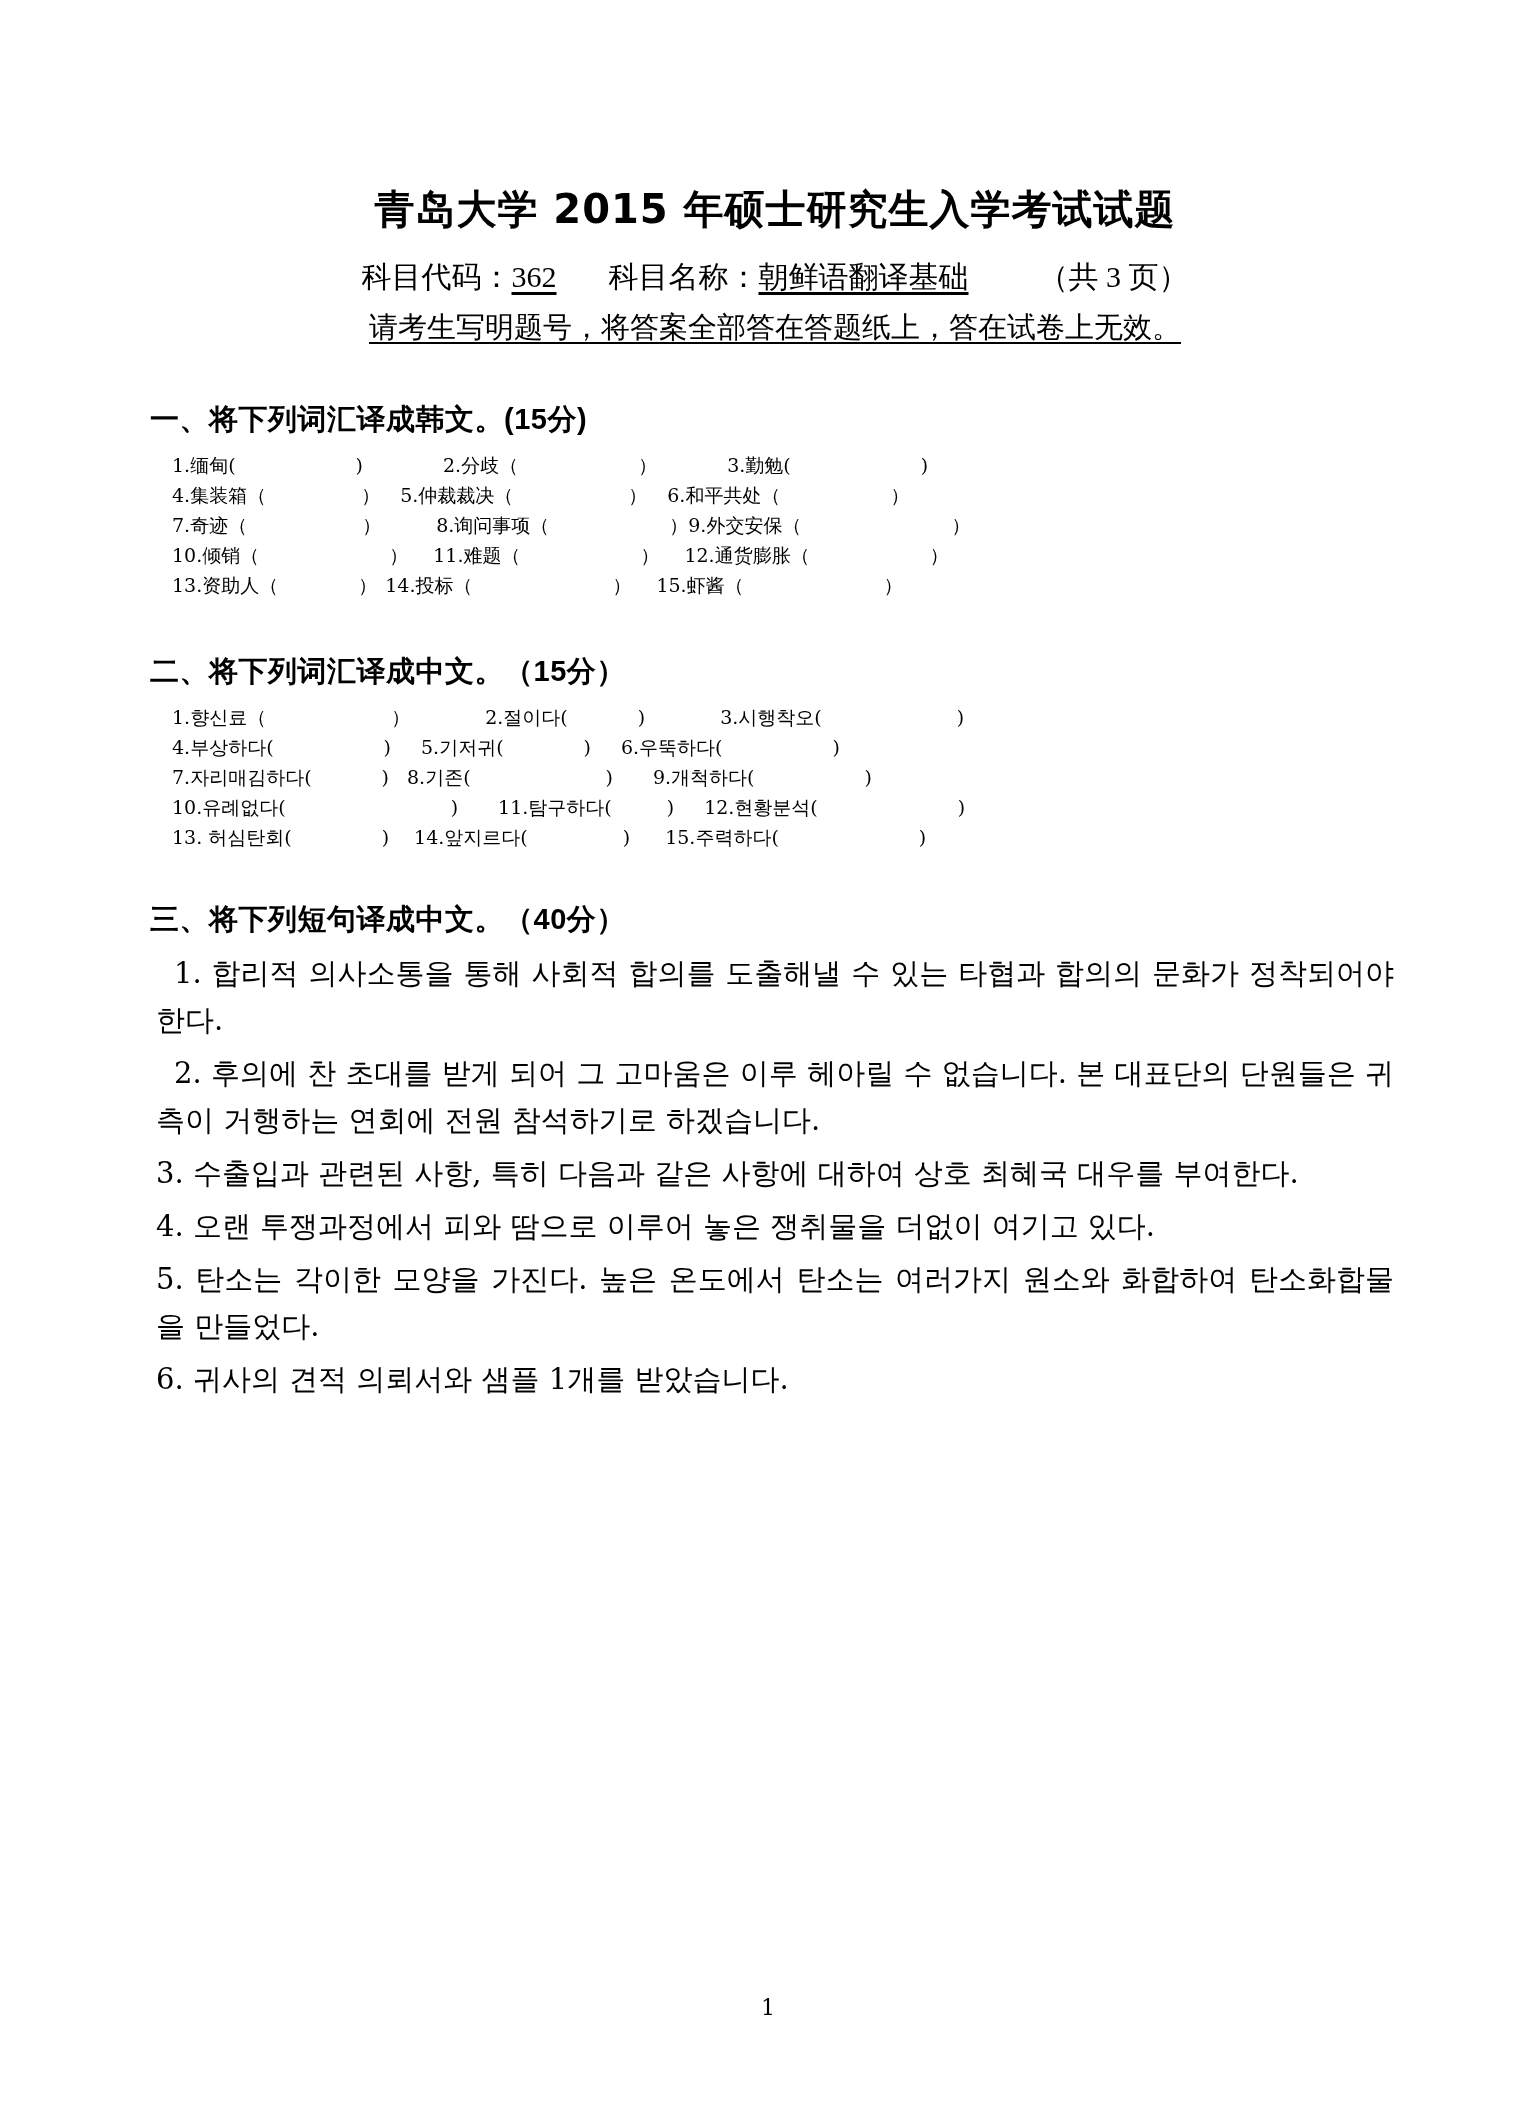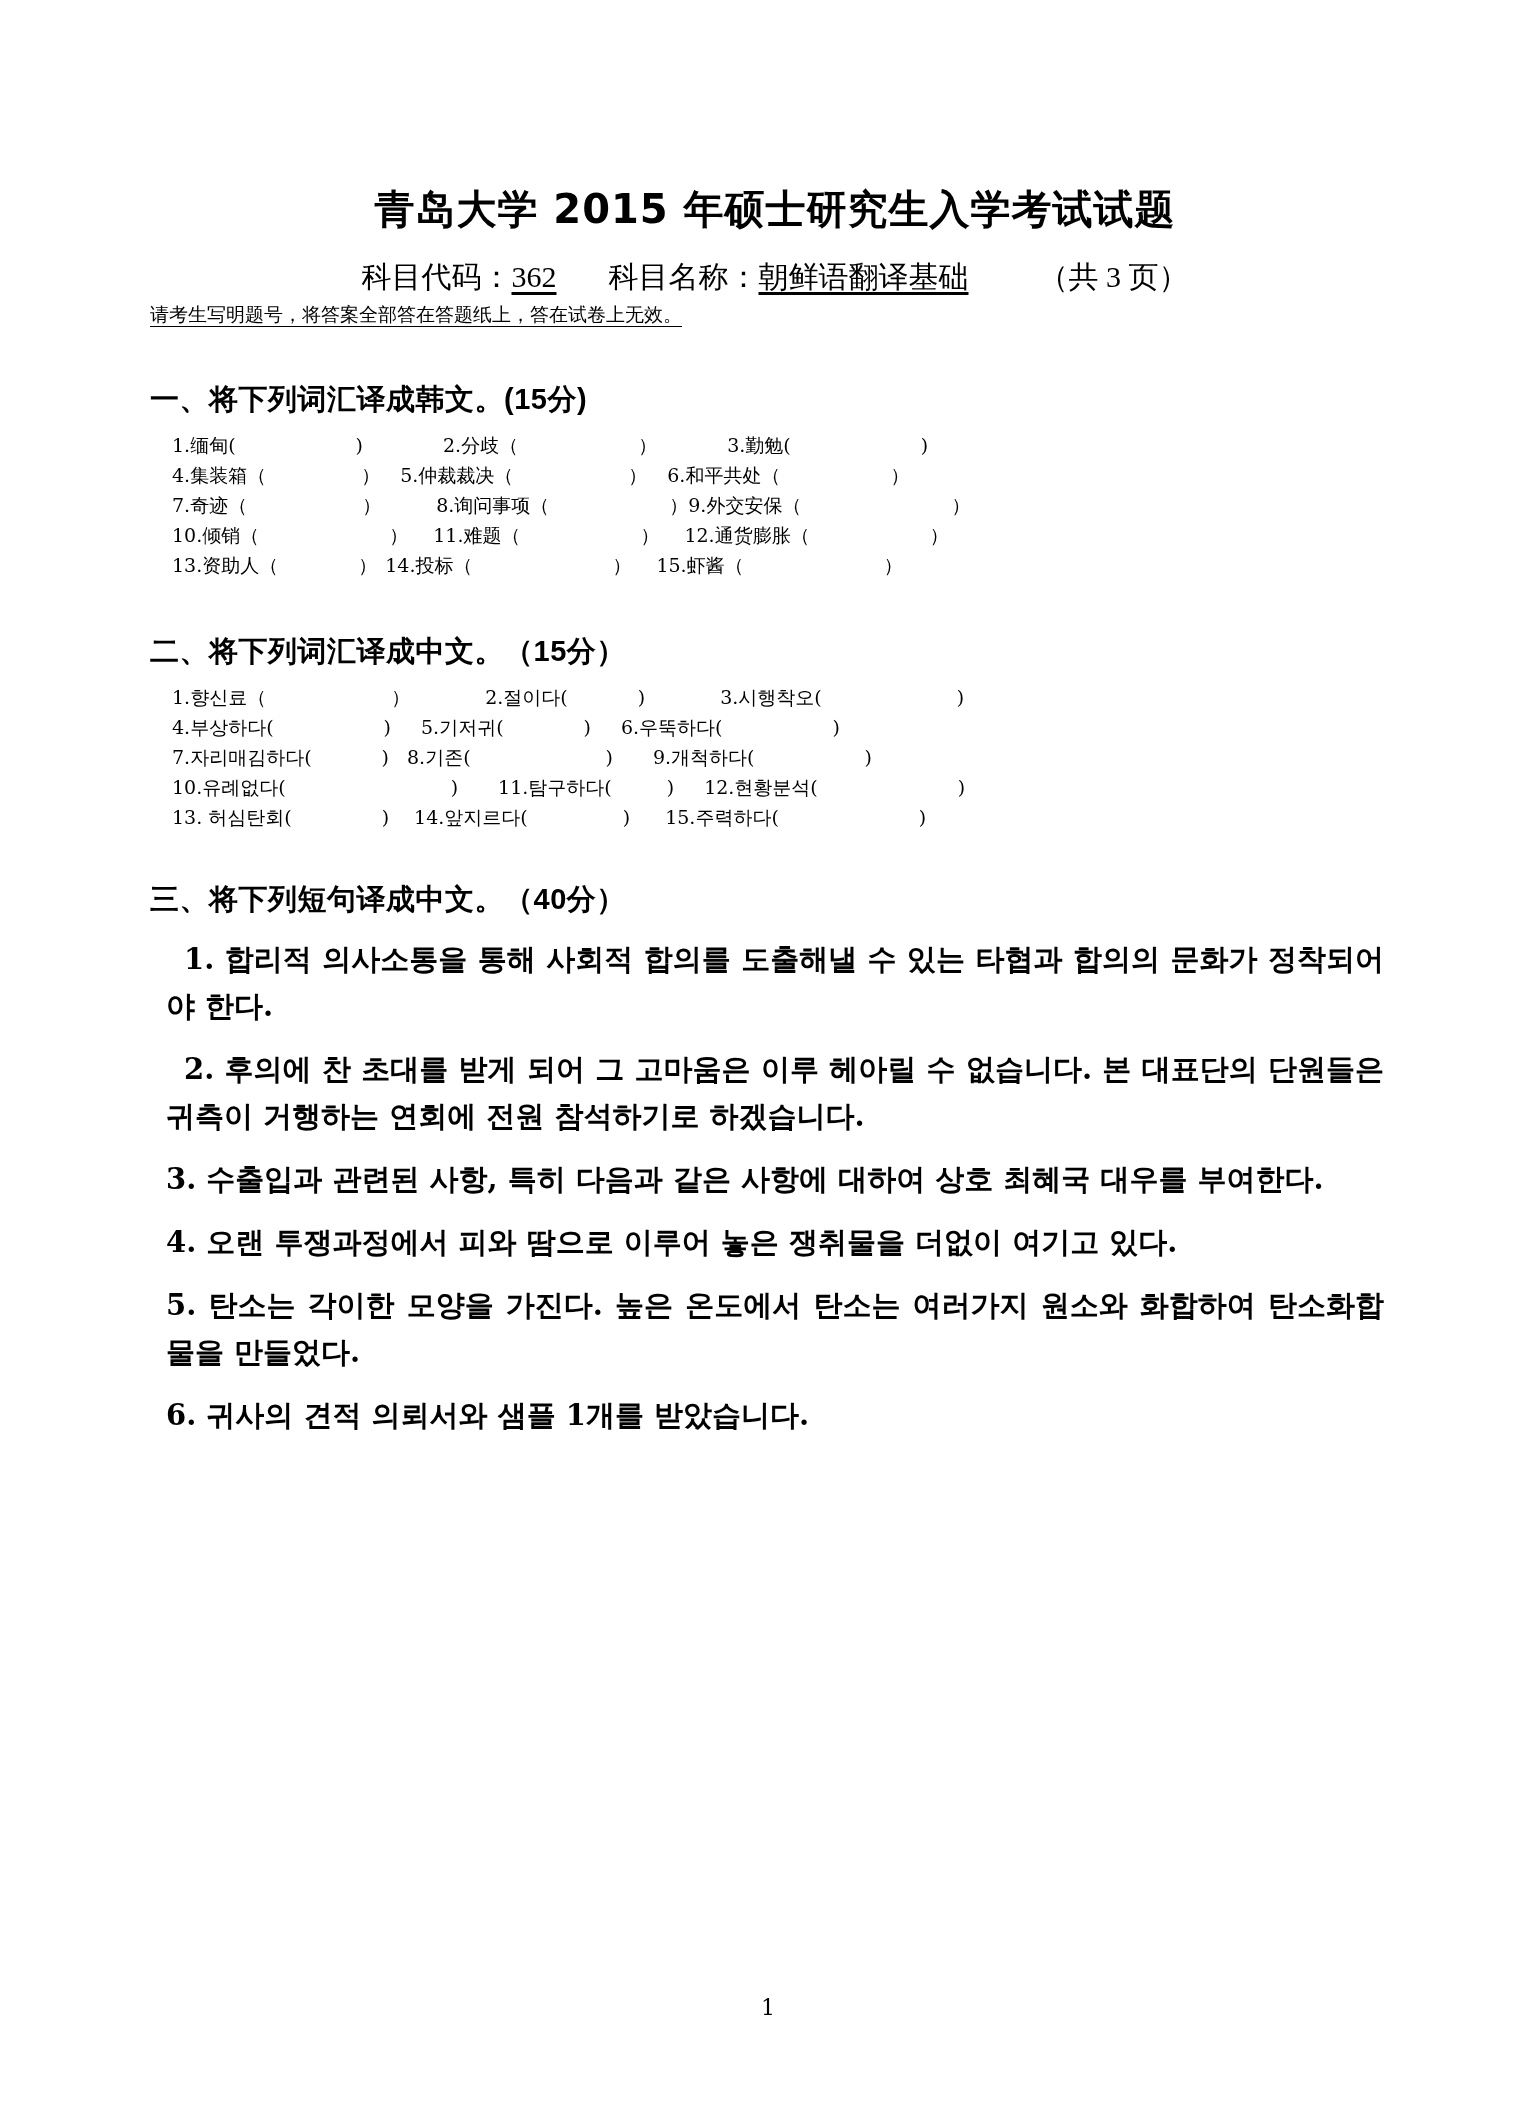--- a/index.html
+++ b/index.html
@@ -44,23 +44,23 @@
     text-align: center;
     font-size: 30px;
     margin-top: 24px;
     white-space: nowrap;
     font-family: Liberation Serif, serif;
   }
   .subject-line .gap-sm { display: inline-block; width: 52px; }
   .subject-line .gap-lg { display: inline-block; width: 70px; }
   .ul { text-decoration: underline; text-underline-offset: 5px; }
   .notice {
-    text-align: left;
-    font-size: 19px;
-    margin-top: 4px;
+    text-align: center;
+    font-size: 29px;
+    margin-top: 10px;
     white-space: nowrap;
   }
   .notice span {
     text-decoration: underline;
     text-underline-offset: 5px;
   }
 
   
   .section {
     margin-top: 52px;
@@ -79,24 +79,23 @@
     padding-left: 22px;
   }
   .vocab-item { display: inline-block; }
   .blank { display: inline-block; }
   .sp { display: inline-block; }
 
   
   .sent {
     font-size: 29px;
     line-height: 1.62;
-    margin: 16px;
+    margin: 6px;
     text-align: justify;
     text-justify: inter-character;
-    font-weight: bold;
   }
   .sent.indent { text-indent: 18px; }
 
   .page-number {
     position: absolute;
     left: 0;
     right: 0;
     top: 1995px;
     text-align: center;
     font-size: 22px;

